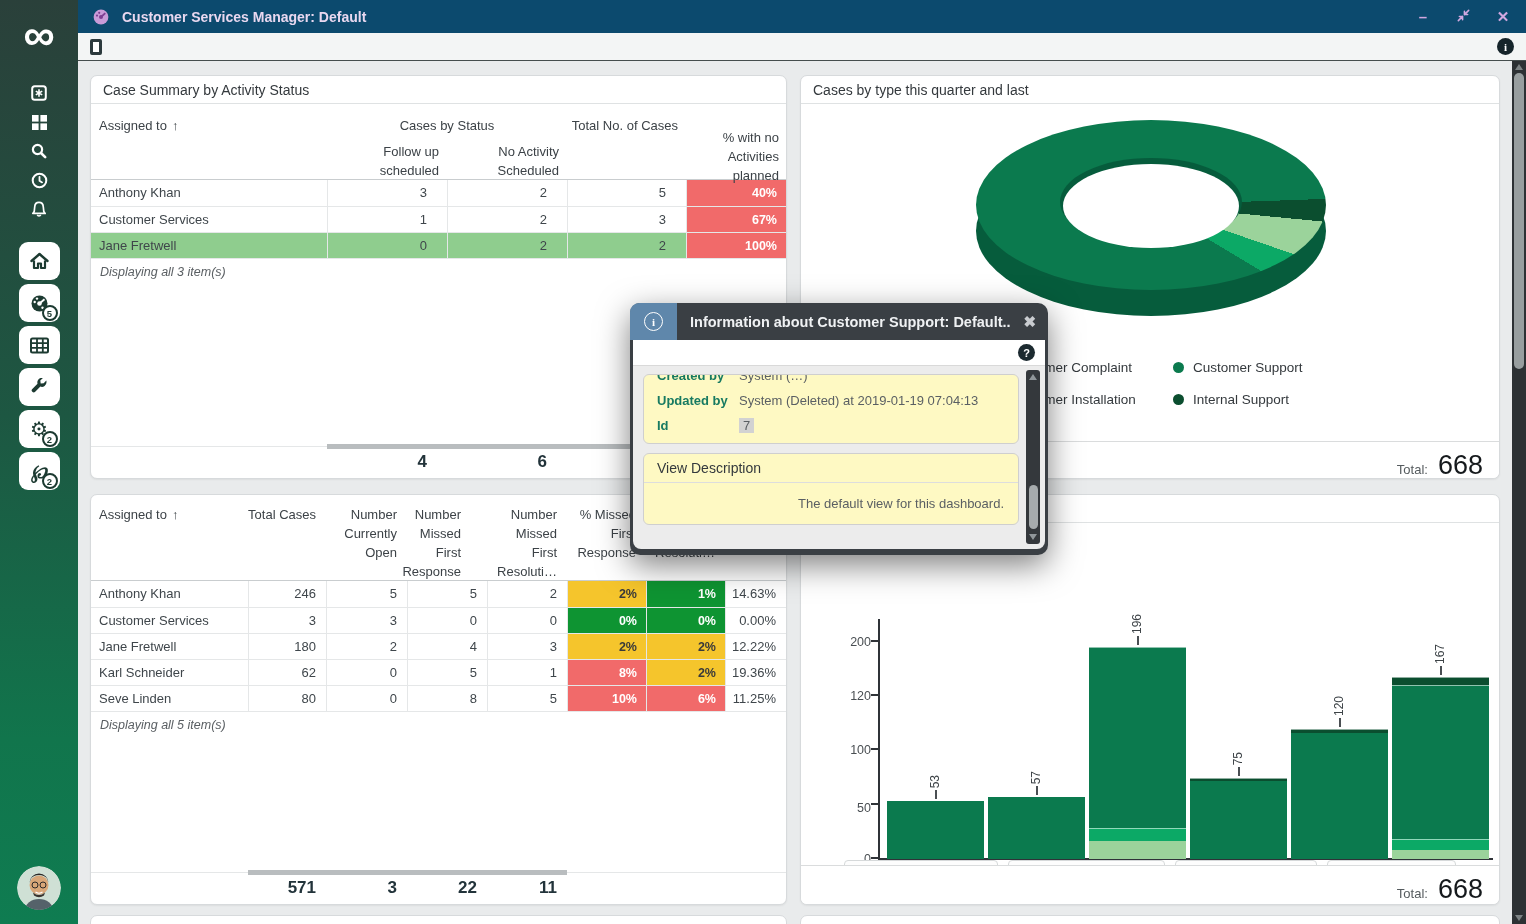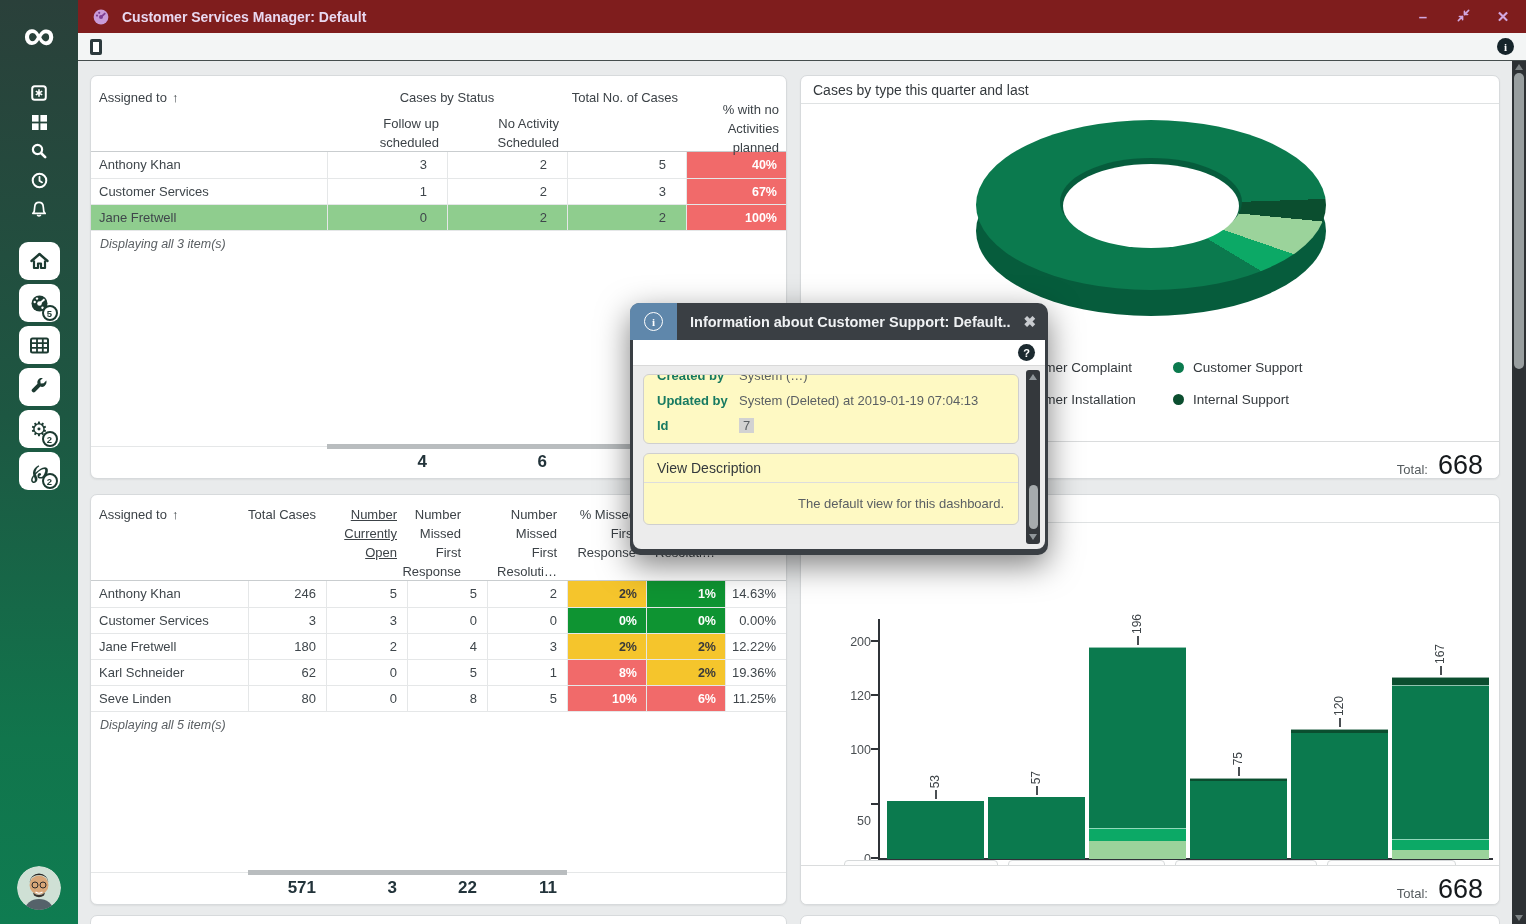--- a/index.html
+++ b/index.html
@@ -16,21 +16,21 @@
   .side-btn { position:relative; width:41px; height:38px; background:#fff; border-radius:9px;
     display:flex; align-items:center; justify-content:center; cursor:pointer; color:#1c3a31; }
   .badge { position:absolute; right:2px; bottom:1px; width:16px; height:16px; background:#fff;
     border:2px solid #1c3a31; border-radius:50%; font-size:9.5px; font-weight:700; color:#1c3a31;
     display:flex; align-items:center; justify-content:center; }
   .glyph-ico { font-size:20px; line-height:20px; }
   .script-ico { font-size:19px; font-style:italic; font-weight:700; font-family:"DejaVu Serif",serif; }
   .avatar { position:absolute; left:17px; bottom:14px; width:44px; height:44px; border-radius:50%; overflow:hidden; cursor:pointer; }
 
   
-  .titlebar { position:absolute; left:78px; top:0; width:1448px; height:33px; background:#7f1d1d;
+  .titlebar { position:absolute; left:78px; top:0; width:1448px; height:33px; background:#0c4a6e;
     display:flex; align-items:center; padding:0 14px; z-index:5; }
   .tb-title { color:#e9d8f0; font-size:14px; font-weight:600; margin-left:12px; }
   .tb-controls { margin-left:auto; display:flex; align-items:center; gap:22px; }
   .tb-ctl { color:#d2a8e0; font-size:15px; font-weight:700; cursor:pointer; width:18px; text-align:center; }
   .toolbar { position:absolute; left:78px; top:33px; width:1448px; height:28px; background:#f3f5f5;
     border-bottom:1px solid #454d4d; display:flex; align-items:center; padding:0 12px; z-index:5; }
   .sb-toggle { width:12px; height:16px; border:3px solid #2c3a3d; border-radius:2px; background:#fff; cursor:pointer; }
   .info-circle { margin-left:auto; width:17px; height:17px; border-radius:50%; background:#15242a; color:#fff;
     font-size:11px; font-weight:700; font-family:"Liberation Serif",serif; display:flex; align-items:center; justify-content:center; cursor:pointer; }
 
@@ -254,20 +254,21 @@
   </div>
 
   <div class="toolbar">
     <div class="sb-toggle"></div>
     <div class="info-circle">i</div>
   </div>
 
   <div class="content">
 
     <section class="panel" id="p-case">
+      <div class="p-title">Case Summary by Activity Status</div>
       <div class="thead" id="case-head">
         <div class="h-item" style="left:8px;top:12px;"><span>Assigned to</span><span class="sort">↑</span></div>
         <div class="h-item" style="left:236px;top:12px;width:240px;text-align:center;">Cases by Status</div>
         <div class="h-item h-right" style="left:240px;top:38px;width:108px;">Follow up scheduled</div>
         <div class="h-item h-right" style="left:360px;top:38px;width:108px;">No Activity Scheduled</div>
         <div class="h-item h-right" style="left:480px;top:12px;width:107px;">Total No. of Cases</div>
         <div class="h-item h-right" style="left:600px;top:12px;width:88px;margin-top:12px;">% with no Activities planned</div>
       </div>
       <div>
         <div class="grid-row case-cols">
@@ -329,21 +330,21 @@
       <div class="total-row">
         <span class="total-label">Total:</span>
         <span class="total-big">668</span>
       </div>
     </section>
 
     <section class="panel" id="p-slas">
       <div class="thead" id="sla-head">
         <div class="h-item" style="left:8px;top:10px;"><span>Assigned to</span><span class="sort">↑</span></div>
         <div class="h-item h-right" style="left:157px;top:10px;width:68px;">Total Cases</div>
-        <div class="h-item h-right" style="left:235px;top:10px;width:71px;text-decoration:underline;">Number Currently Open</div>
+        <div class="h-item h-right" style="left:235px;top:10px;width:71px;">Number Currently Open</div>
         <div class="h-item h-right" style="left:300px;top:10px;width:70px;">Number Missed First Response</div>
         <div class="h-item h-right" style="left:396px;top:10px;width:70px;">Number Missed First Resoluti…</div>
         <div class="h-item h-right" style="left:476px;top:10px;width:69px;">% Missed First Response</div>
         <div class="h-item h-right" style="left:555px;top:10px;width:69px;">% Missed First Resoluti…</div>
         <div class="h-item h-right" style="left:634px;top:10px;width:53px;">Reopen…</div>
       </div>
       <div>
         <div class="grid-row sla-cols">
           <div class="cell name">Anthony Khan</div>
           <div class="cell">246</div>
@@ -446,21 +447,21 @@
             <div class="seg" style="left: 591px; width: 97px; bottom: 0px; height: 9px; background: rgb(155, 211, 155);"></div>
             <div class="seg" style="left: 591px; width: 97px; bottom: 9px; height: 11px; background: rgb(12, 169, 102); border-top: 1px solid rgba(255, 255, 255, 0.55);"></div>
             <div class="seg" style="left: 591px; width: 97px; bottom: 20px; height: 154px; background: rgb(11, 122, 78); border-top: 1px solid rgba(255, 255, 255, 0.55);"></div>
             <div class="seg" style="left: 591px; width: 97px; bottom: 174px; height: 8px; background: rgb(11, 78, 47); border-top: 1px solid rgba(255, 255, 255, 0.55);"></div>
             <div class="bar-tick" style="left: 638.5px; bottom: 184px;"></div>
             <div class="bar-val" style="left: 631.5px; bottom: 195px;">167</div>
             <div class="x-tick" style="left: 638.5px;"></div>
             <div class="x-lab" style="left: 574.5px;">December 2025</div>
             <div class="y-lab" style="bottom: -7px;">0</div>
             <div class="y-tick" style="bottom: 0px;"></div>
-            <div class="y-lab" style="bottom: 31px;">50</div>
+            <div class="y-lab" style="bottom: 44px;">50</div>
             <div class="y-tick" style="bottom: 54px;"></div>
             <div class="y-lab" style="bottom: 102px;">100</div>
             <div class="y-tick" style="bottom: 109px;"></div>
             <div class="y-lab" style="bottom: 156px;">120</div>
             <div class="y-tick" style="bottom: 163px;"></div>
             <div class="y-lab" style="bottom: 210px;">200</div>
             <div class="y-tick" style="bottom: 217px;"></div>
           </div>
         <div class="bar-legend">
           <div class="bl-badge">

